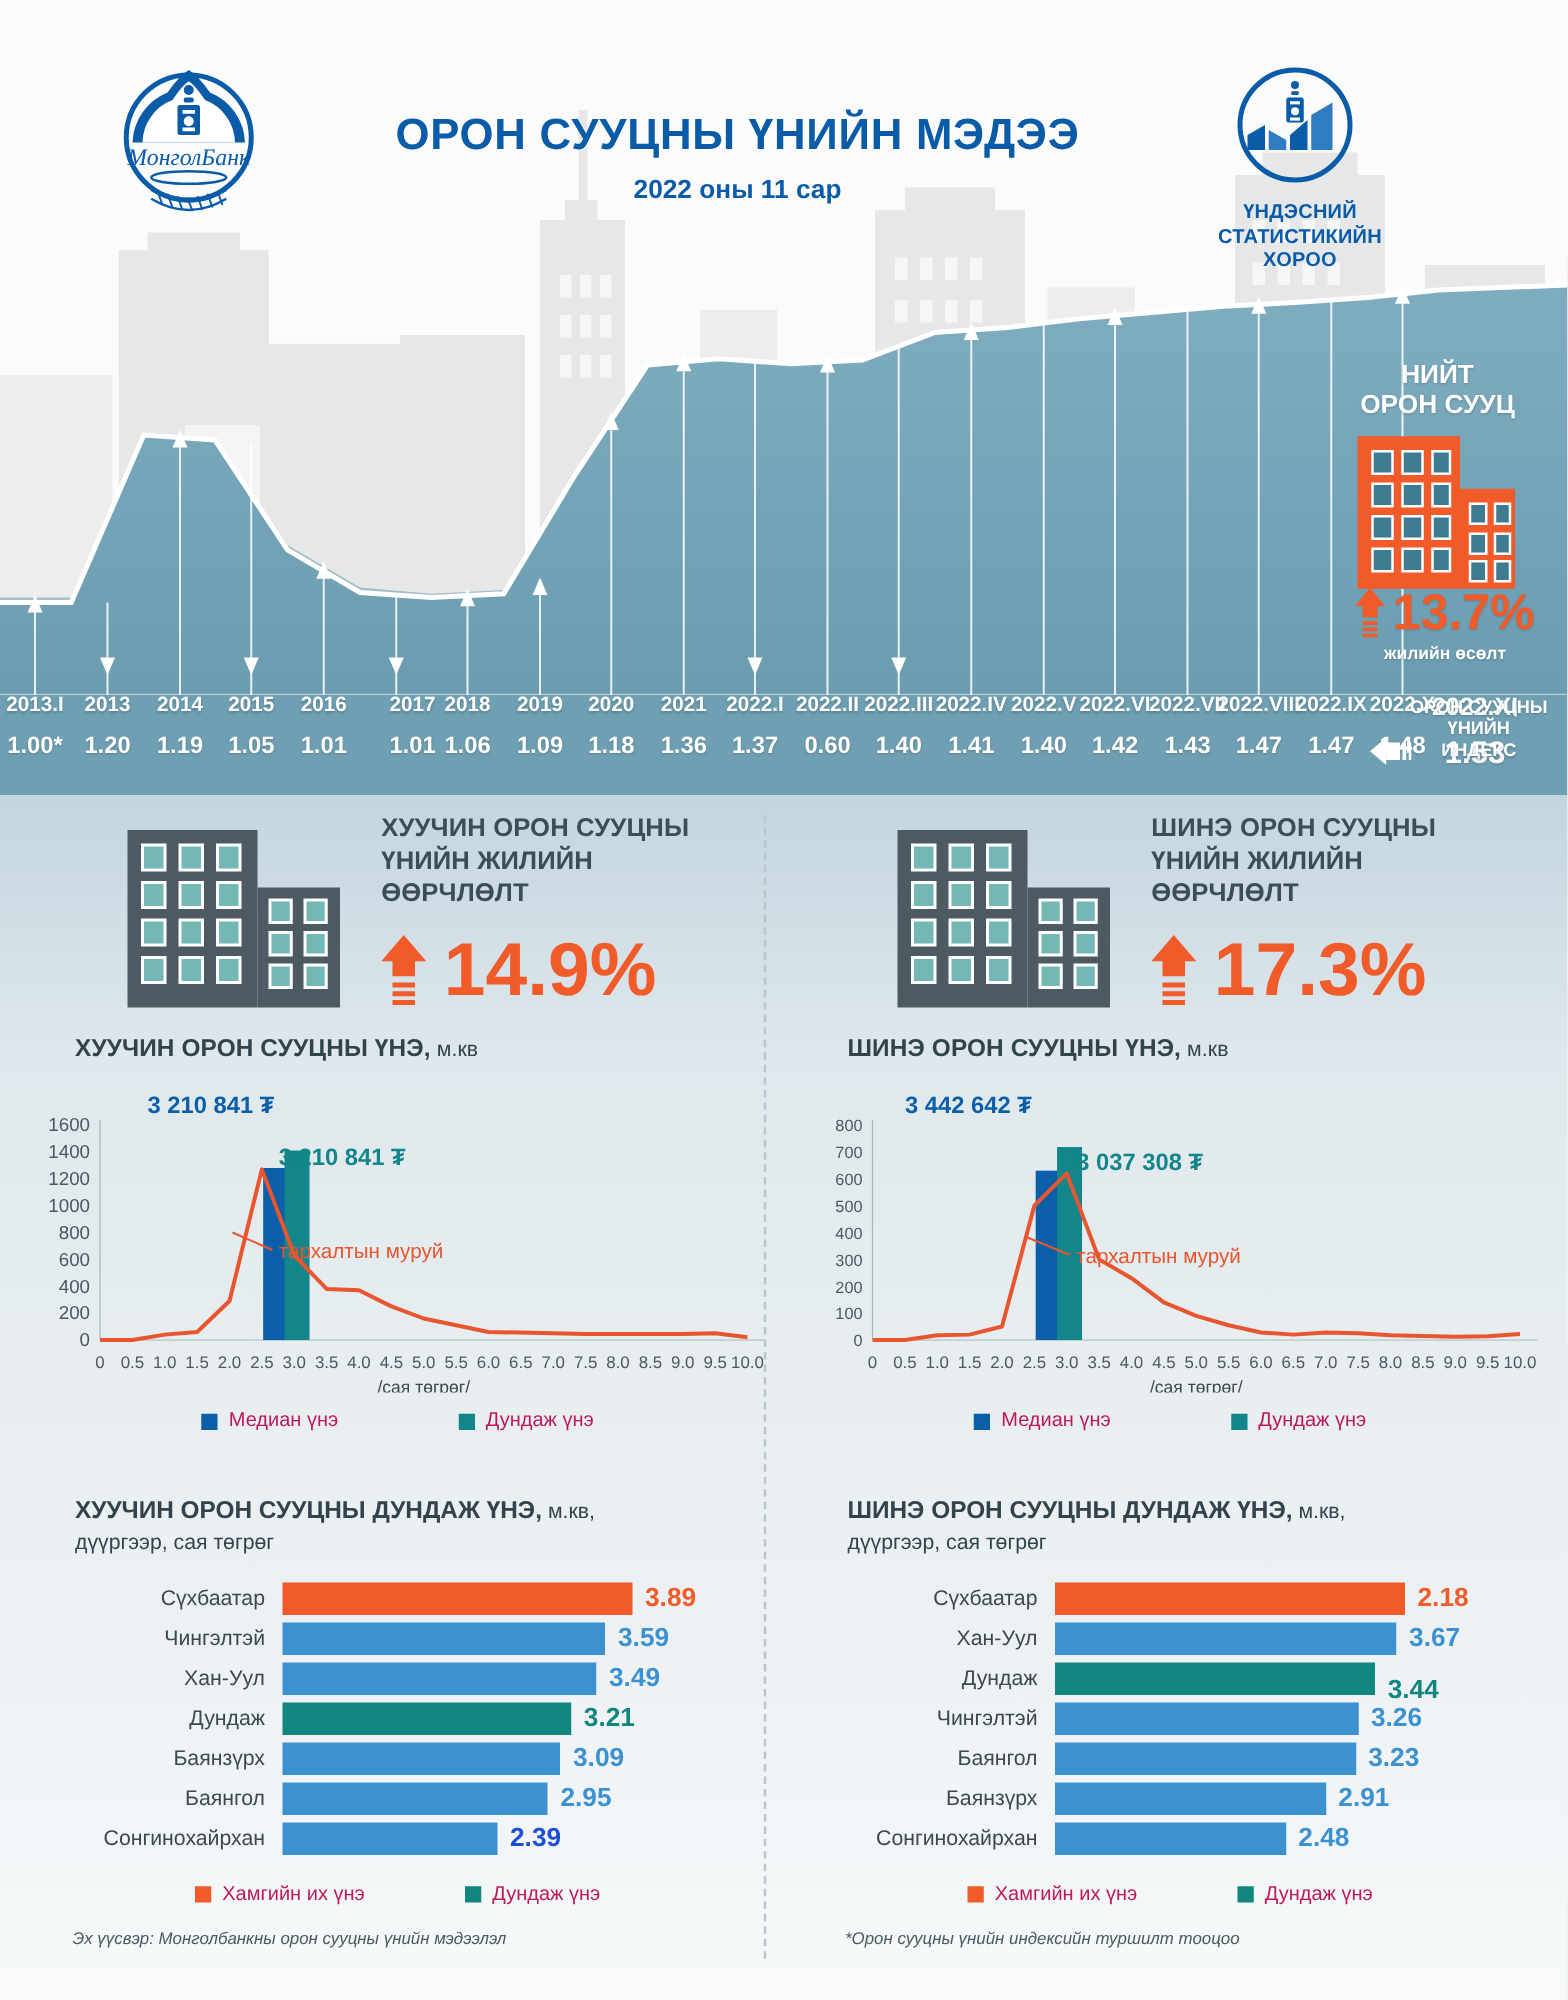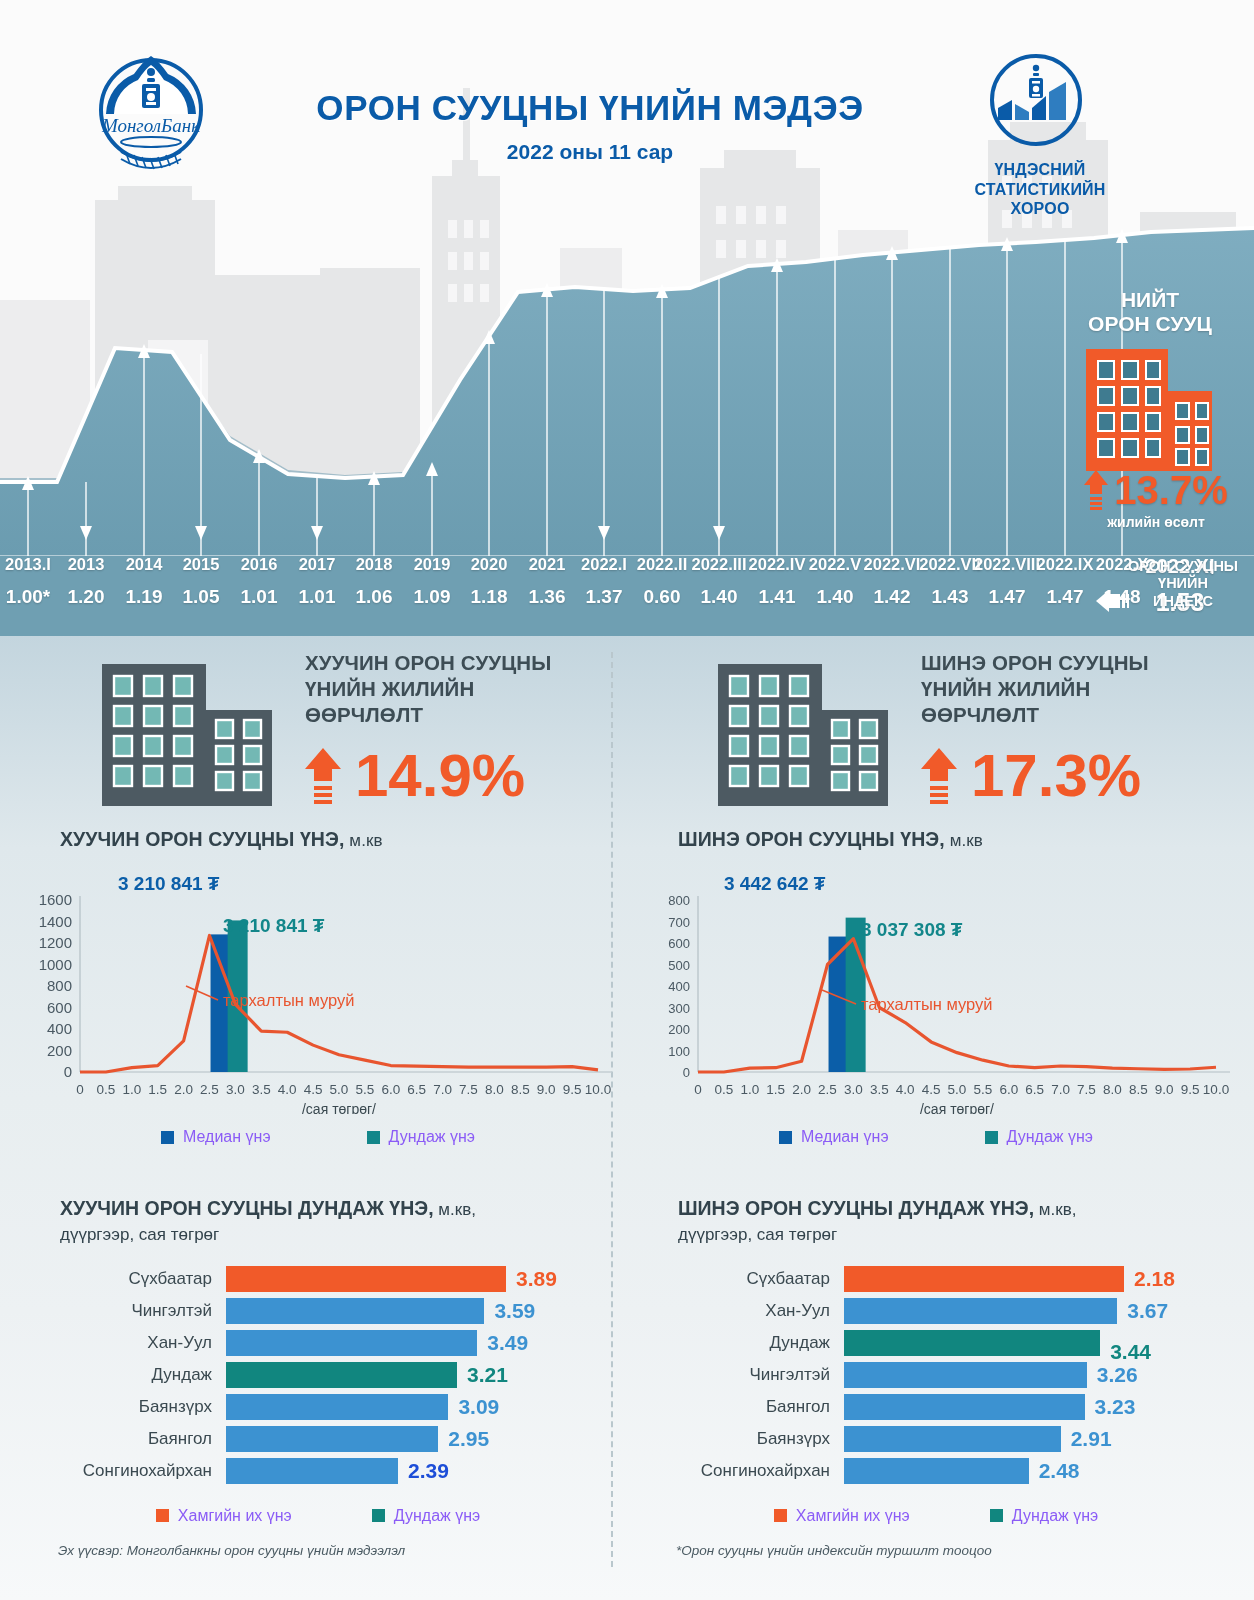--- a/index.html
+++ b/index.html
@@ -103,21 +103,21 @@
   .dist-right { left: 636px; width: 600px; }
   .sec-title {
     color: #32434c; font-size: 19.5px; font-weight: bold; letter-spacing: .1px;
     margin-left: 42px;
   }
   .sec-title .light { font-weight: normal; font-size: 17px; }
   .dist-svg { position: absolute; left: 0; top: 36px; width: 600px; height: 250px; }
   .legend { position: absolute; top: 300px; left: 0; width: 600px;
             display: flex; justify-content: center; gap: 96px; }
   .legend-item { display: flex; align-items: center; gap: 9px;
-                 font-size: 16px; color: #8b5cf6; }
+                 font-size: 16px; color: #be185d; }
   .sw { width: 13px; height: 13px; display: inline-block; }
 
   
   .dist2 { position: absolute; top: 1196px; width: 600px; }
   .dist2-left  { left: 18px; }
   .dist2-right { left: 636px; }
   .sec-title2 {
     color: #32434c; font-size: 19.5px; font-weight: bold; line-height: 1.3;
     margin-left: 42px; margin-bottom: 18px;
   }
@@ -384,21 +384,21 @@
         <div class="tl-val">1.19</div>
       </div>
       <div class="tl-item" style="left: 155px; top: 0px; width: 92px;">
         <div class="tl-name">2015</div>
         <div class="tl-val">1.05</div>
       </div>
       <div class="tl-item" style="left: 213px; top: 0px; width: 92px;">
         <div class="tl-name">2016</div>
         <div class="tl-val">1.01</div>
       </div>
-      <div class="tl-item" style="left: 271px; top: 0px; width: 92px;">
+      <div class="tl-item" style="left: 284px; top: 0px; width: 92px;">
         <div class="tl-name">2017</div>
         <div class="tl-val">1.01</div>
       </div>
       <div class="tl-item" style="left: 328px; top: 0px; width: 92px;">
         <div class="tl-name">2018</div>
         <div class="tl-val">1.06</div>
       </div>
       <div class="tl-item" style="left: 386px; top: 0px; width: 92px;">
         <div class="tl-name">2019</div>
         <div class="tl-val">1.09</div>

